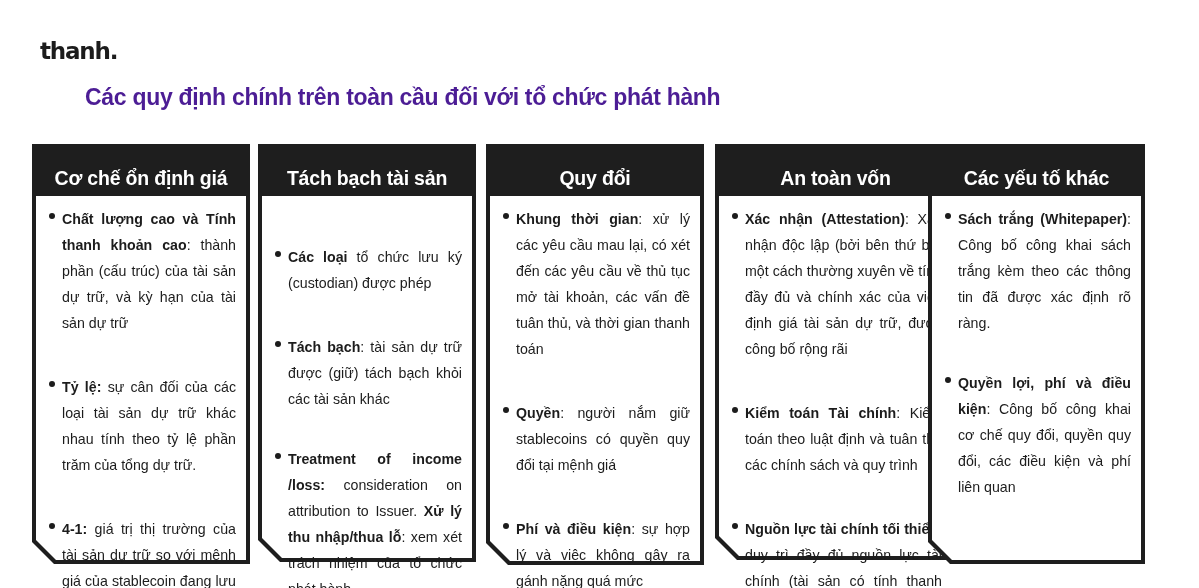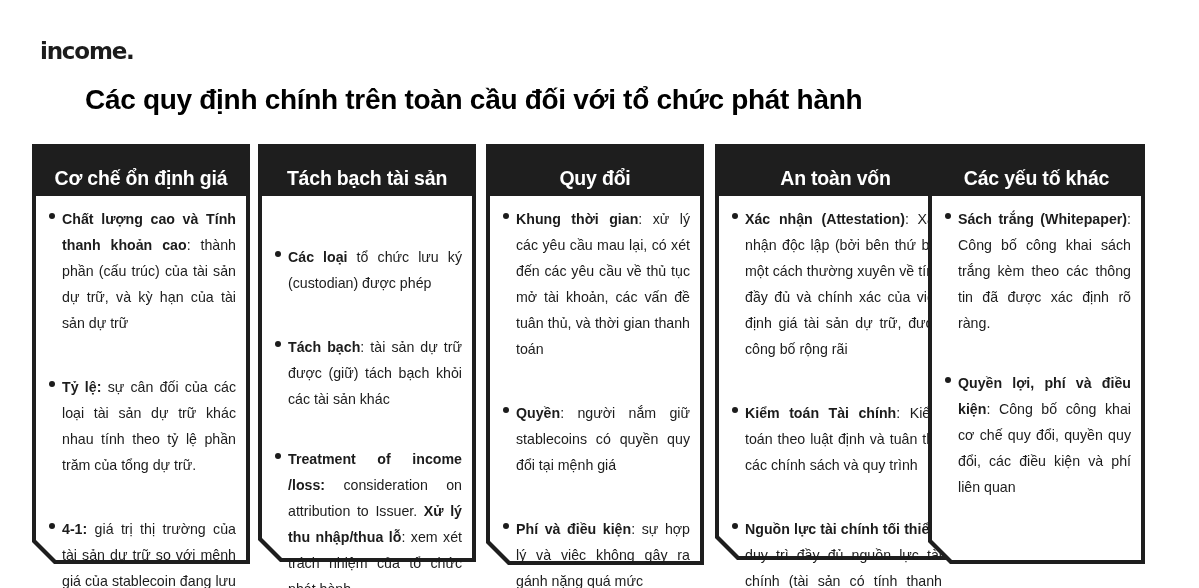--- a/index.html
+++ b/index.html
@@ -24,23 +24,23 @@
     font-size: 23px;
     letter-spacing: -1.2px;
     color: #1c1c1c;
     line-height: 1;
   }
   .title {
     position: absolute;
     left: 85px;
     top: 86px;
     font-weight: bold;
-    font-size: 28px;
+    font-size: 23px;
     letter-spacing: -0.3px;
-    color: #000000;
+    color: #4c1d95;
     line-height: 1;
     white-space: nowrap;
   }
   .card {
     position: absolute;
     top: 144px;
     box-sizing: border-box;
   }
   .card-shape {
     position: absolute;
@@ -98,21 +98,21 @@
   }
   .item b {
     font-weight: bold;
   }
   .gap-lg { height: 38px; }
   .gap-md { height: 34px; }
 </style>
 </head>
 <body>
 
-<div class="logo">income.</div>
+<div class="logo">thanh.</div>
 <div class="title">Các quy định chính trên toàn cầu đối với tổ chức phát hành</div>
 
 <div class="card" style="left:32px; width:218px; height:420px;">
   <div class="card-shape"></div>
   <div class="card-inner"></div>
   <div class="card-header">Cơ chế ổn định giá</div>
   <div class="card-body" style="top:62px;">
     <div class="item">
       <b>Chất lượng cao và Tính thanh khoản cao</b><span>:</span><span> thành phần (cấu trúc) của tài sản dự trữ, và kỳ hạn của tài sản dự trữ</span>
     </div>

